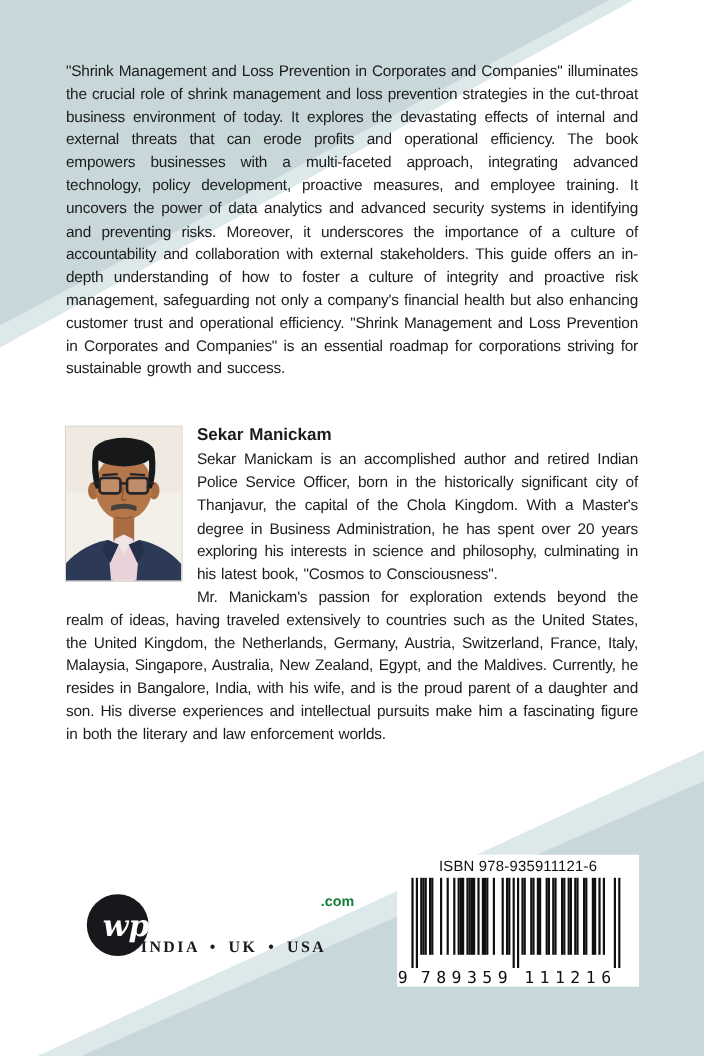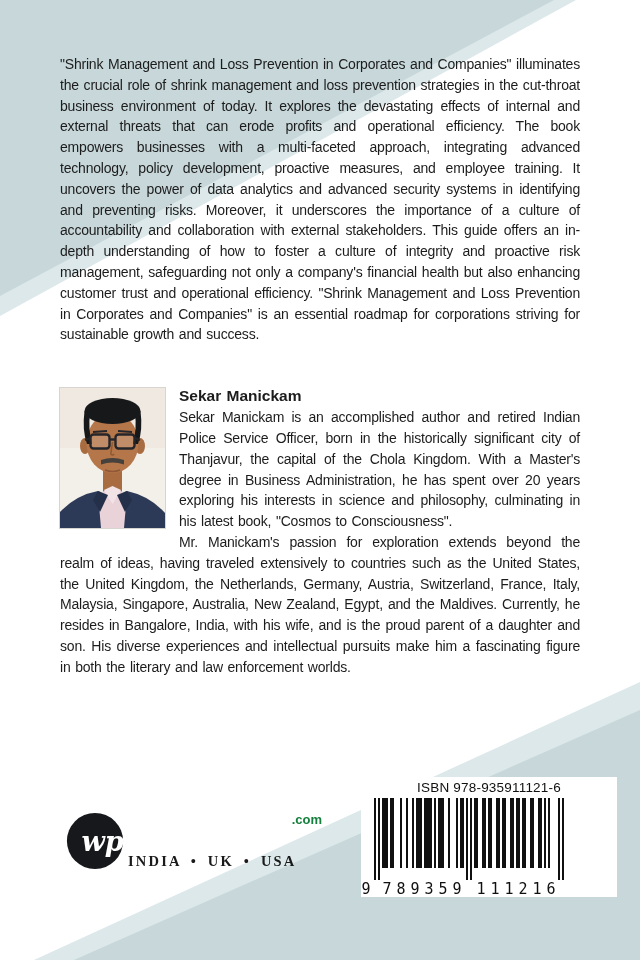--- a/index.html
+++ b/index.html
@@ -25,21 +25,21 @@
   .photo{
     float:left; width:105px; height:140px; margin:3px 14px 5px 0;
     outline:1px solid #d8d4cf;
   }
   .photo svg{display:block; width:105px; height:140px;}
   .author-name{display:block; font-size:15.5px; line-height:22px; font-weight:bold; letter-spacing:0;}
   .bio-more{display:block; text-align:justify;}
 
   
   .publisher{position:absolute; left:62px; top:806px; width:280px; height:80px;}
-  .logo-circle{position:absolute; left:4px; top:6px; width:58px; height:58px;}
+  .logo-circle{position:absolute; left:16px; top:6px; width:58px; height:58px;}
   .logo-circle svg{display:block; width:58px; height:58px;}
   .monogram{
     font-family:"DejaVu Serif", serif; font-style:italic; font-weight:bold;
     font-size:30px; fill:#ffffff;
   }
   .pub-name-col{position:absolute; left:70px; top:10px; width:190px;}
   .pub-name{
     display:block; font-weight:bold; font-size:26px; line-height:28px;
     letter-spacing:-0.6px; color:#151515; white-space:nowrap;
   }
@@ -48,21 +48,21 @@
     line-height:13px; margin-top:-3px; color:#15803d;
   }
   .countries{
     position:absolute; left:66px; top:47px; width:200px;
     font-family:"Liberation Serif", serif; font-weight:bold; font-size:14.5px;
     letter-spacing:2.2px; word-spacing:4px; color:#1a1a1a; white-space:nowrap;
   }
 
   
   .barcode{
-    position:absolute; left:361px; top:777px; width:256px; height:120px;
+    position:absolute; left:361px; top:777px; width:220px; height:120px;
     background:var(--paper);
   }
   .isbn-label{
     text-align:center; font-size:13.5px; line-height:16px; padding-top:3px;
     letter-spacing:0.2px; color:#101010; white-space:nowrap;
   }
   #barcode-svg{display:block; width:216px; height:100px;}
   .bc-bar{fill:#101010;}
   .bc-digit{
     font-family:"DejaVu Sans Mono", monospace; font-size:15px; fill:#101010;

